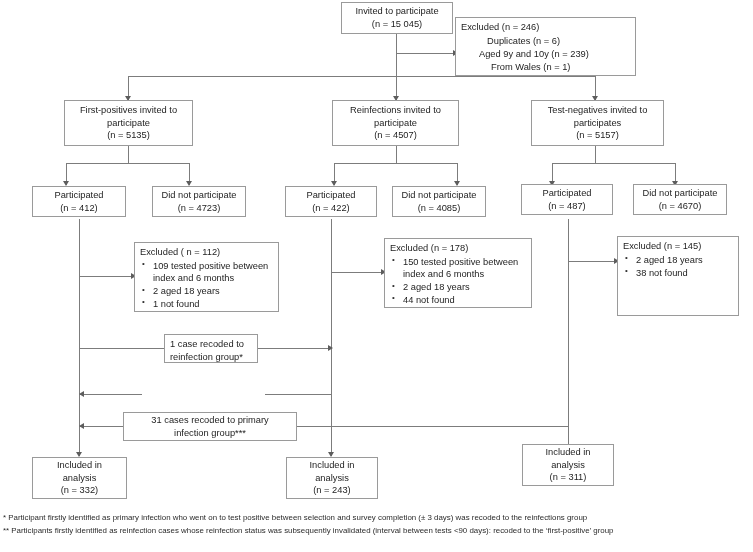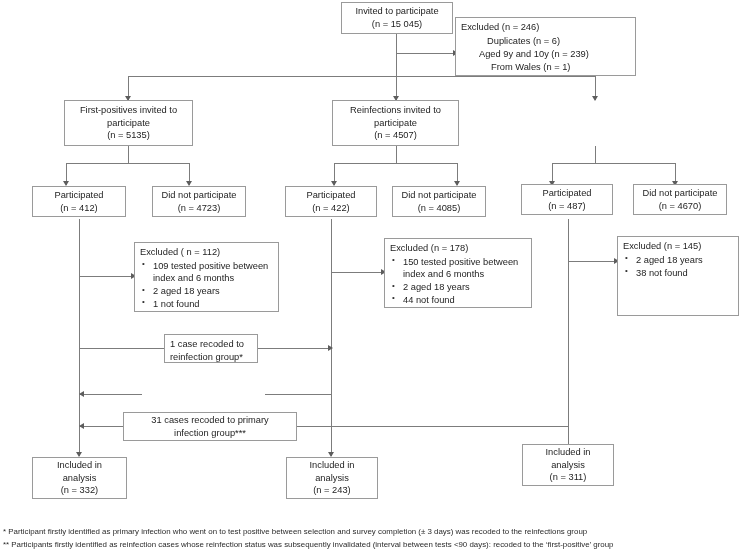--- a/index.html
+++ b/index.html
@@ -88,21 +88,21 @@
   .arr-l{
     border-top:3px solid transparent;
     border-bottom:3px solid transparent;
     border-right:5px solid #5d5d5d;
   }
 
   
   .notes{
     position:absolute;
     left:3px;
-    top:526px;
+    top:512px;
     width:748px;
     font-size:7.9px;
     line-height:1.62;
     color:#2b2b2b;
     z-index:4;
   }
   .notes div{white-space:nowrap;}
 </style>
 </head>
 <body>
@@ -191,20 +191,25 @@
     <span class="ln" data-name="fp-invited-line2">participate</span>
     <span class="ln" data-name="fp-invited-line3">(n = 5135)</span>
   </div>
 
   <div class="box" data-name="node-reinfections-invited" style="left:332px;top:100px;width:127px;height:46px;">
     <span class="ln" data-name="ri-invited-line1">Reinfections invited to</span>
     <span class="ln" data-name="ri-invited-line2">participate</span>
     <span class="ln" data-name="ri-invited-line3">(n = 4507)</span>
   </div>
 
+  <div class="box" data-name="node-test-negatives-invited" style="left:531px;top:100px;width:133px;height:46px;">
+    <span class="ln" data-name="tn-invited-line1">Test-negatives invited to</span>
+    <span class="ln" data-name="tn-invited-line2">participates</span>
+    <span class="ln" data-name="tn-invited-line3">(n = 5157)</span>
+  </div>
 
   <div class="box" data-name="node-fp-participated" style="left:32px;top:186px;width:94px;height:31px;">
     <span class="ln" data-name="fp-participated-line1">Participated</span>
     <span class="ln" data-name="fp-participated-line2">(n = 412)</span>
   </div>
 
   <div class="box" data-name="node-fp-not-participated" style="left:152px;top:186px;width:94px;height:31px;">
     <span class="ln" data-name="fp-not-participated-line1">Did not participate</span>
     <span class="ln" data-name="fp-not-participated-line2">(n = 4723)</span>
   </div>

